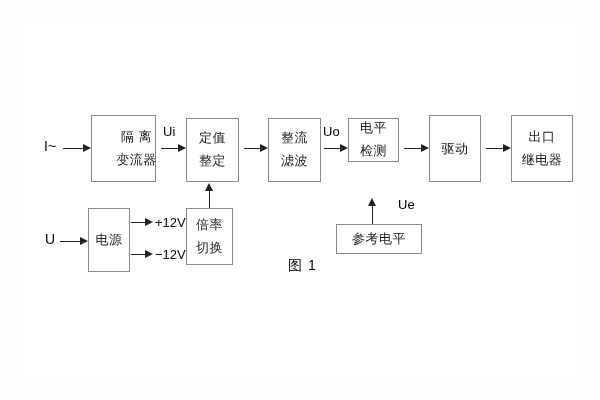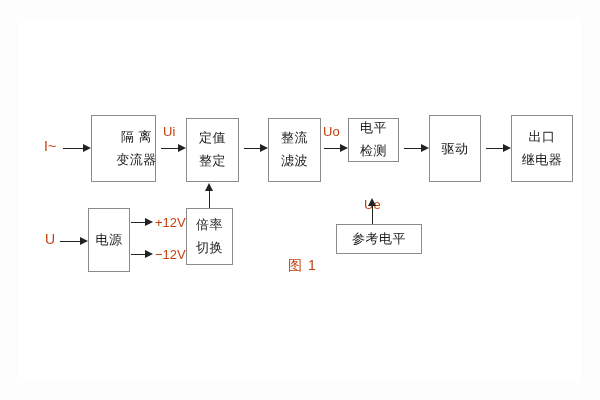--- a/index.html
+++ b/index.html
@@ -39,21 +39,21 @@
     line-height: 1.75;
     letter-spacing: 0.5px;
     white-space: nowrap;
   }
   .box .ln { display: block; }
   .box.single { line-height: 1.2; }
 
   
   .label {
     position: absolute;
-    color: #c2410c;
+    color: #000000;
     font-size: 13px;
     white-space: nowrap;
   }
   .label.cn { letter-spacing: 1px; }
   .label.big { font-size: 14px; }
 
   
   .hline {
     position: absolute;
     height: 0;
@@ -154,21 +154,21 @@
   <div class="label" style="left:155px; top:247px;">−12V</div>
 
   <div class="box" style="left:186px; top:208px; width:47px; height:57px;">
     <span class="ln">倍率</span>
     <span class="ln">切换</span>
   </div>
 
   <div class="vline" style="left:209px; top:190px; height:18px;"></div>
   <div class="arrow-u" style="left:205px; top:183px;"></div>
 
-  <div class="label" style="left:364px; top:197px;">Ue</div>
+  <div class="label" style="left:398px; top:197px;">Ue</div>
 
   <div class="vline" style="left:372px; top:205px; height:19px;"></div>
   <div class="arrow-u" style="left:368px; top:198px;"></div>
 
   <div class="box single" style="left:336px; top:224px; width:86px; height:30px;">
     <span class="ln">参考电平</span>
   </div>
 
   <div class="label cn big" style="left:288px; top:241px;margin-top:16px;">图 1</div>
 </div>

